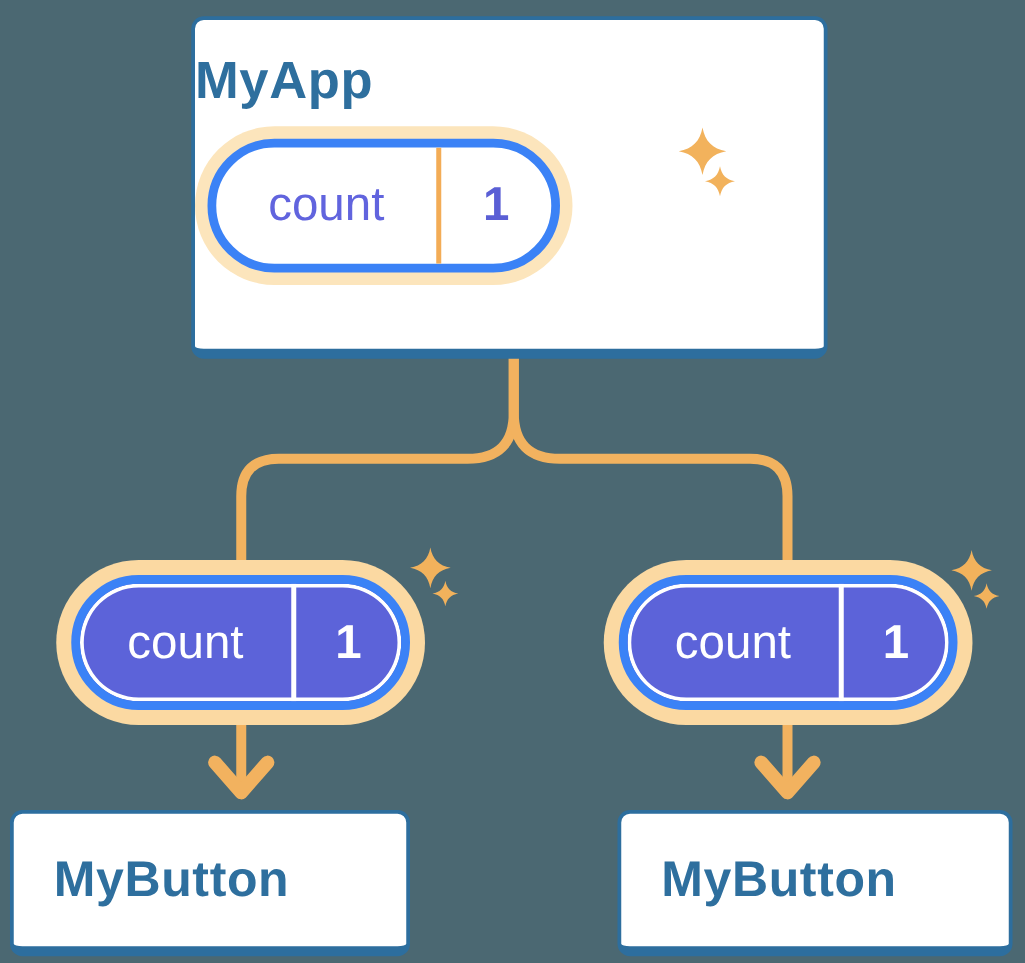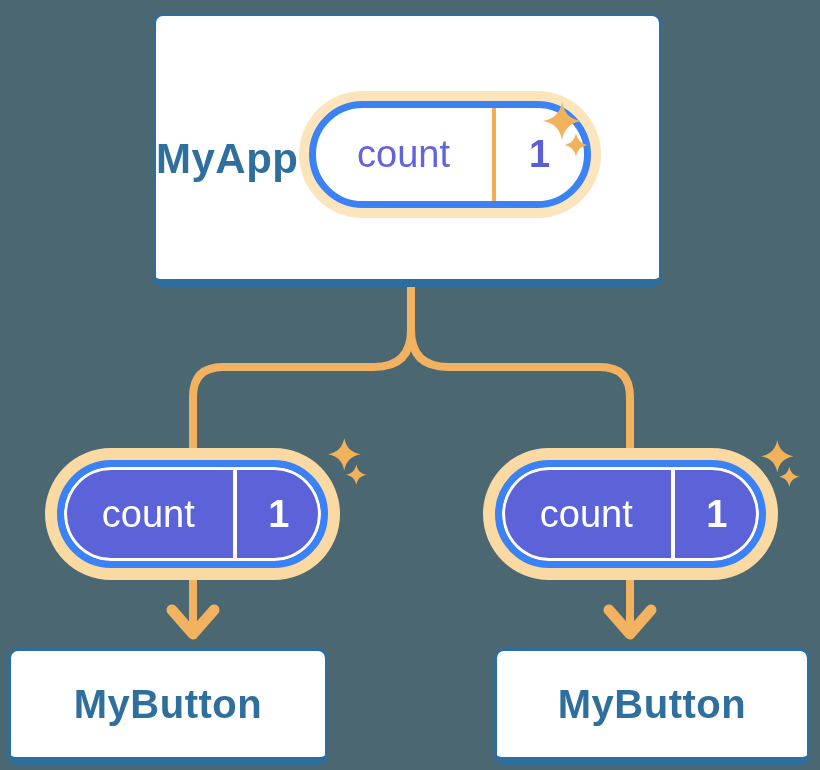--- a/index.html
+++ b/index.html
@@ -24,29 +24,29 @@
     fill:none;stroke:#F2B25F;stroke-width:11;
     stroke-linecap:round;stroke-linejoin:round;
   }
   .card{
     position:absolute;z-index:2;
     box-sizing:border-box;
     background:#FFFFFF;
     border:3px solid #2D6E9E;
     border-bottom-width:8px;
     border-radius:10px;
-    display:flex;flex-direction:row;align-items:center;
+    display:flex;flex-direction:column;
   }
   .card-root{left:153px;top:13px;width:509px;height:274px;}
   .card-title{
     color:#2E6F9E;font-size:42px;font-weight:700;
     letter-spacing:0.5px;line-height:1.15;
     margin-top:24px;
   }
-  .leaf-card{justify-content:center;}
+  .leaf-card{justify-content:center;padding-left:32px;}
   .leaf-card .card-title{margin-top:0;font-size:40px;}
   .leaf-left{left:8px;top:648px;width:320px;height:117px;}
   .leaf-right{left:494px;top:648px;width:316px;height:117px;}
 
   .pill{
     box-sizing:border-box;
     border-radius:999px;
     z-index:3;
   }
   .pill-light{

